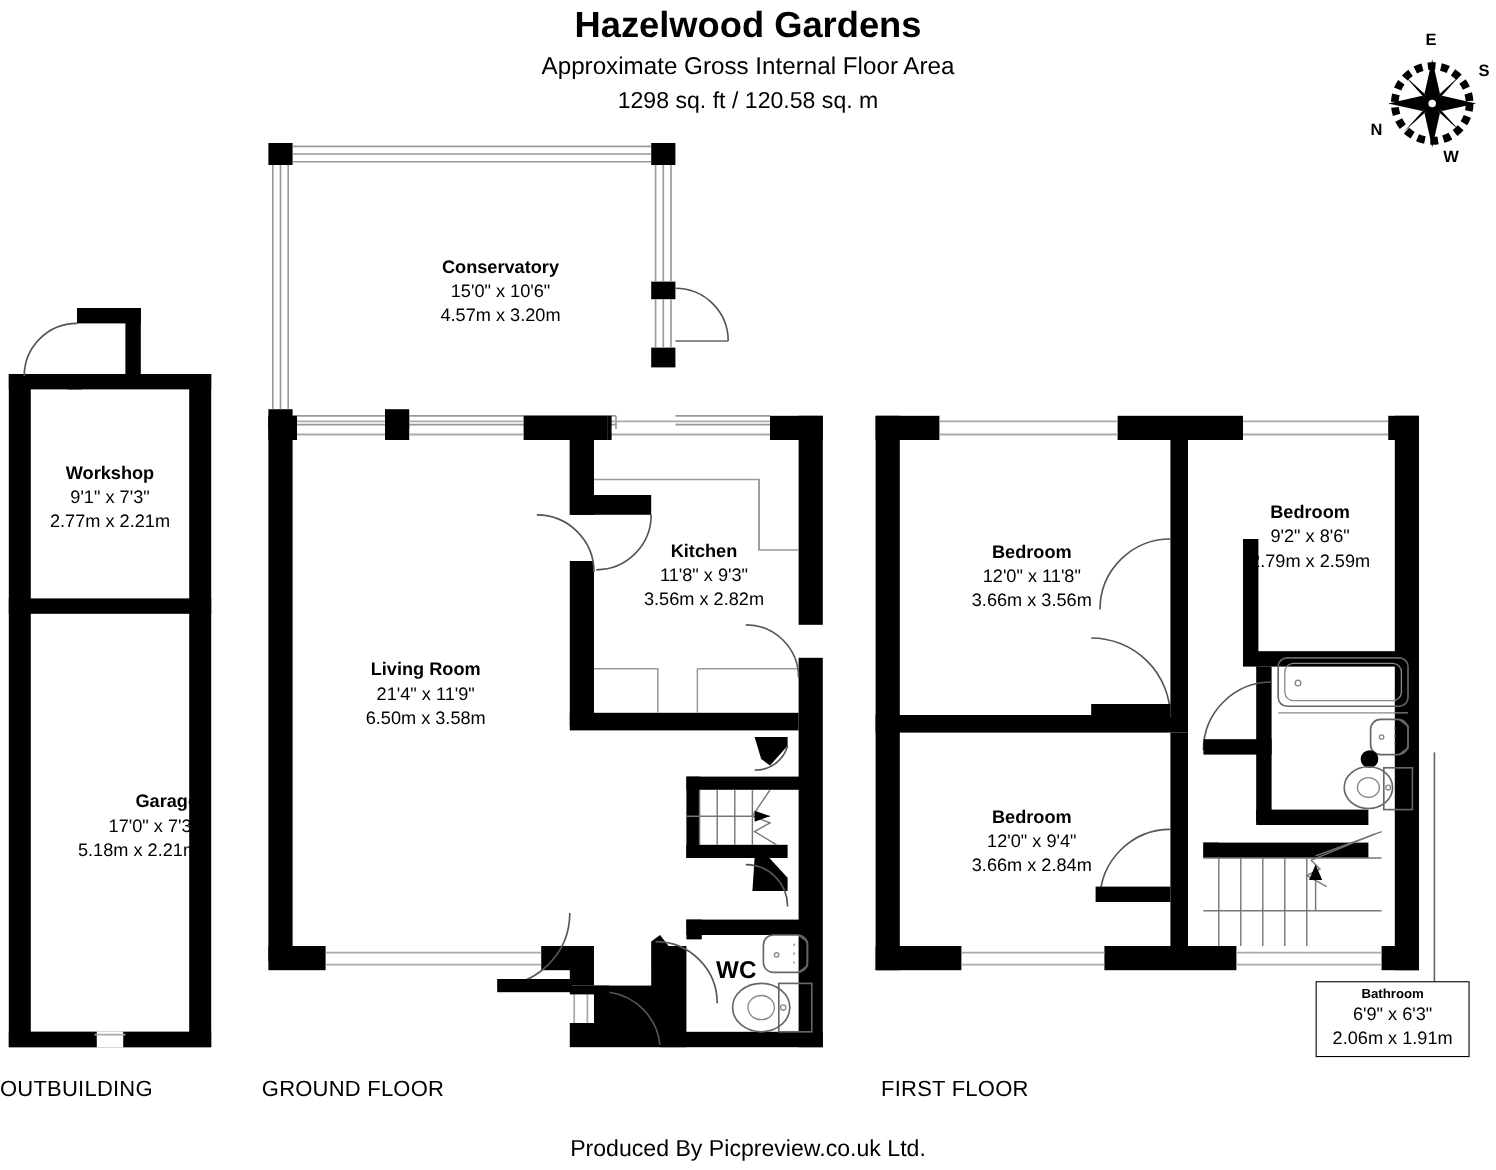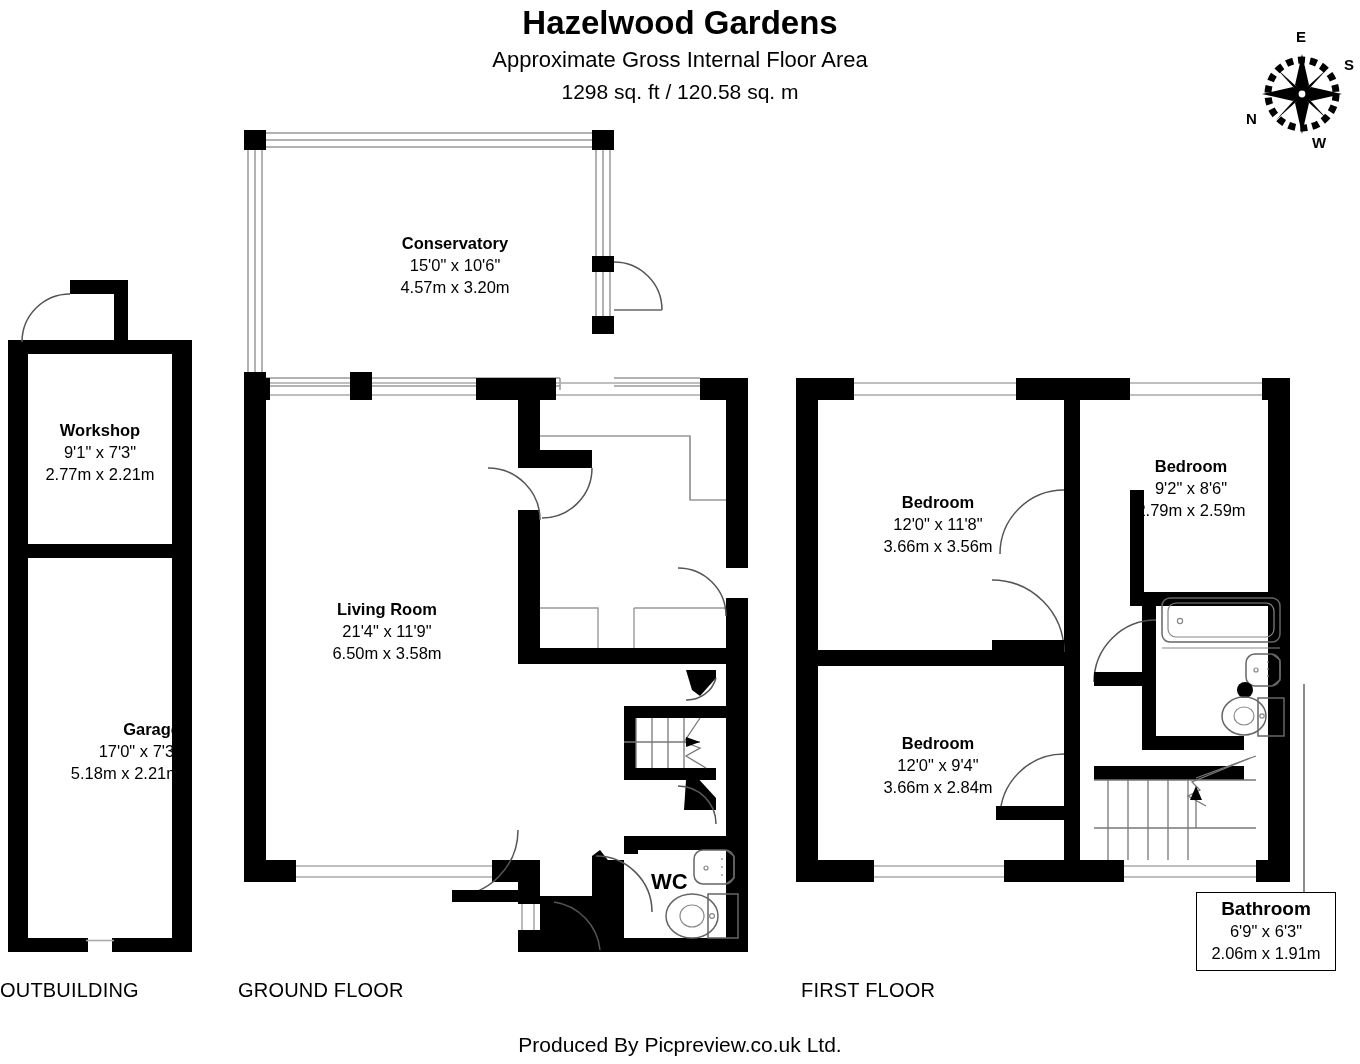--- a/index.html
+++ b/index.html
@@ -26,21 +26,21 @@
   .room-label{position:absolute;text-align:center;}
   .room-label .rname{font-size:16.5px;font-weight:bold;line-height:1.32;}
   .room-label .rdim{font-size:16.5px;font-weight:normal;line-height:1.32;}
 
   .wc-label{position:absolute;font-size:22px;font-weight:bold;}
 
   .bath-callout{
     position:absolute;border:1.6px solid #000;background:#fff;
     text-align:center;padding:3px 8px 5px 8px;box-sizing:border-box;
   }
-  .bath-callout .rname{font-size:19px;font-weight:bold;line-height:1.32;}
+  .bath-callout .rname{font-size:12px;font-weight:bold;line-height:1.32;}
   .bath-callout .rdim{font-size:16.5px;font-weight:normal;line-height:1.32;}
 
   .compass{position:absolute;left:1246px;top:28px;width:112px;height:130px;}
   .compass .cl{position:absolute;font-size:15px;font-weight:bold;}
 </style>
 </head>
 <body>
 
 <div class="plan-root">
 
@@ -363,20 +363,25 @@
     <div class="rdim">15'0" x 10'6"</div>
     <div class="rdim">4.57m x 3.20m</div>
   </div>
 
   <div class="room-label" style="left:275px;top:599px;width:224px;">
     <div class="rname">Living Room</div>
     <div class="rdim">21'4" x 11'9"</div>
     <div class="rdim">6.50m x 3.58m</div>
   </div>
 
+  <div class="room-label" style="left:528px;top:491px;width:224px;">
+    <div class="rname">Kitchen</div>
+    <div class="rdim">11'8" x 9'3"</div>
+    <div class="rdim">3.56m x 2.82m</div>
+  </div>
 
   <div class="wc-label" style="left:651px;top:869px;">WC</div>
 
   <div class="room-label" style="left:826px;top:492px;width:224px;">
     <div class="rname">Bedroom</div>
     <div class="rdim">12'0" x 11'8"</div>
     <div class="rdim">3.66m x 3.56m</div>
   </div>
 
   <div class="room-label" style="left:1079px;top:456px;width:224px;">

